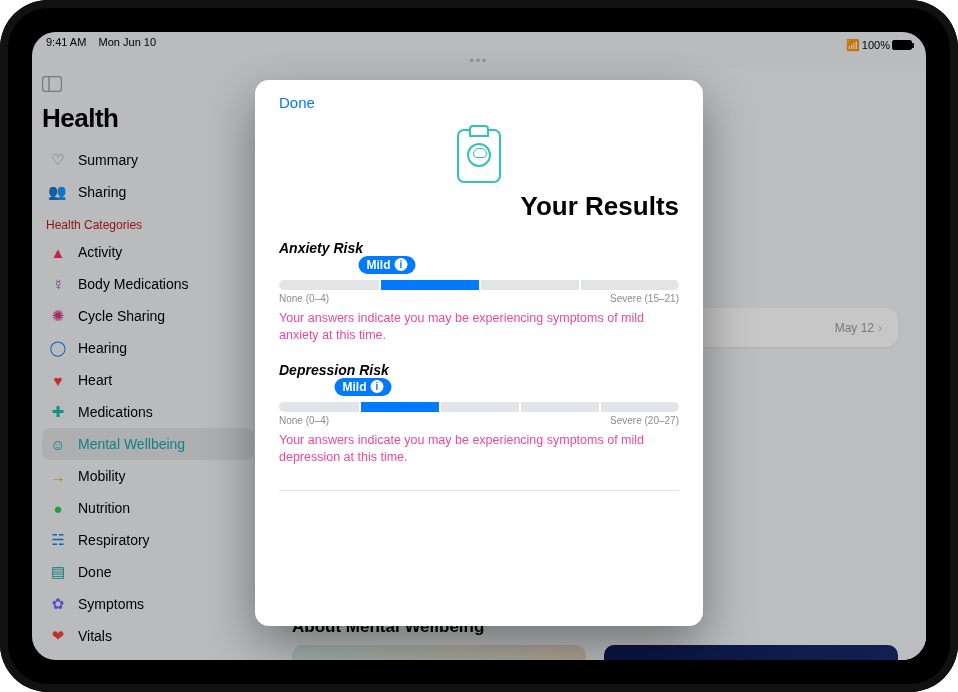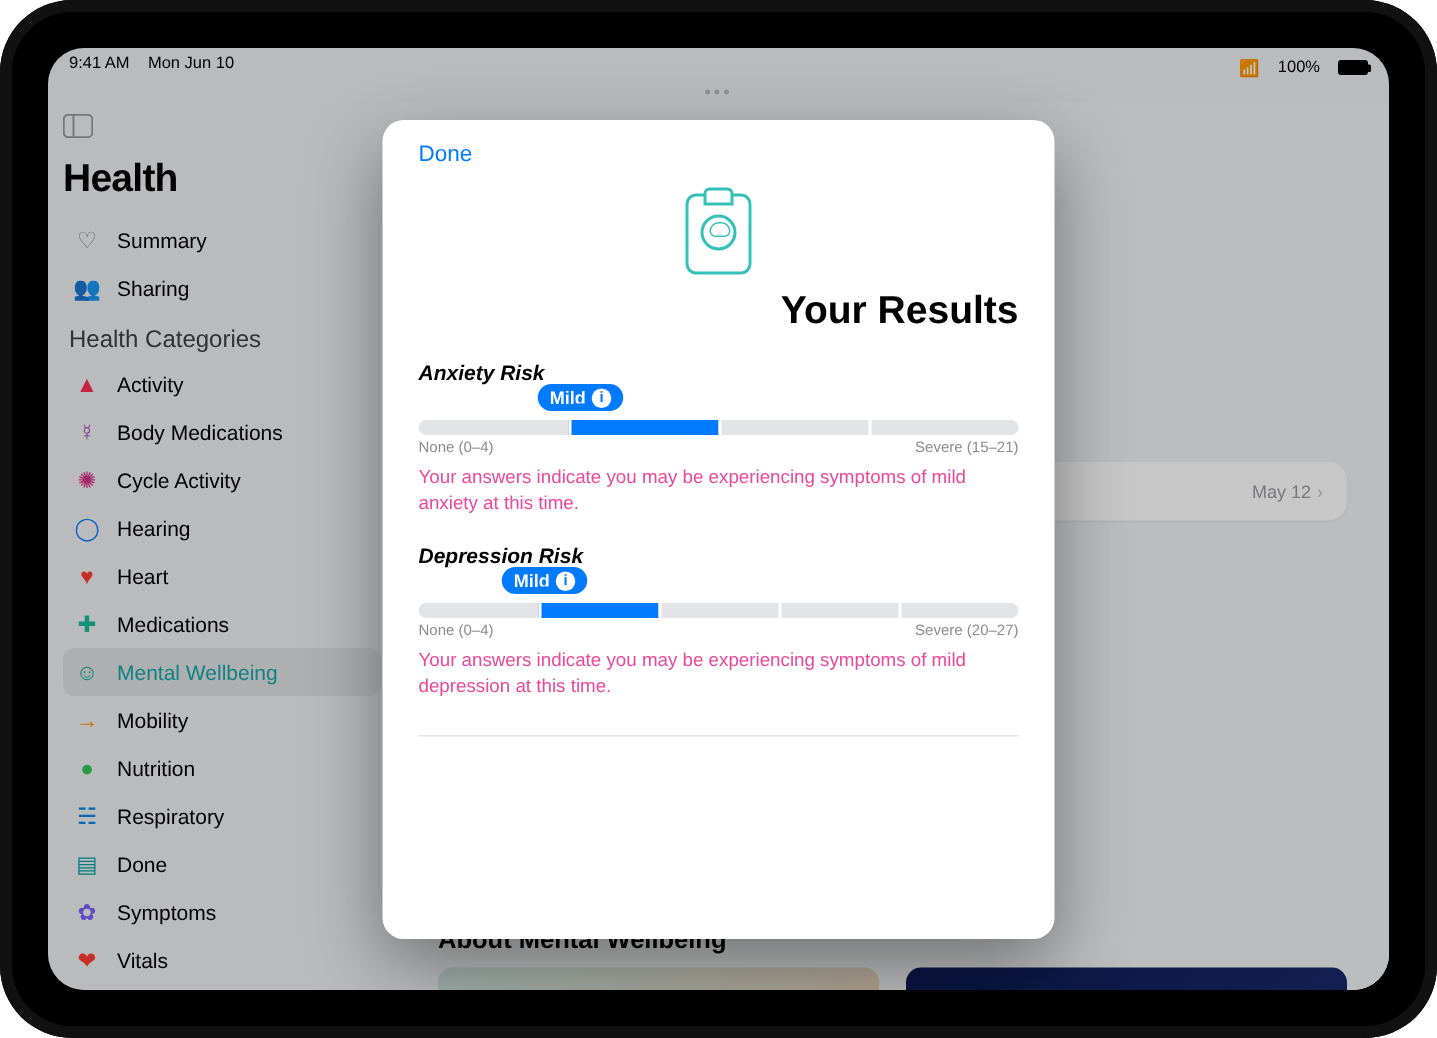--- a/index.html
+++ b/index.html
@@ -17,31 +17,31 @@
   .dimmer {
     position: absolute; inset: 0; background: rgba(0,0,0,0.22); z-index: 10;
     pointer-events: none;
   }
 
   
   .statusbar {
     height: 22px; padding: 4px 14px 0 14px; display: flex; justify-content: space-between;
     font-size: 11px; color: #000;
   }
-  .statusbar .right { display: flex; align-items: center; gap: 12px; }
+  .statusbar .right { display: flex; align-items: center; gap: 2px; }
 
   
   .layout { display: flex; height: calc(100% - 22px); }
   .sidebar { width: 232px; padding: 8px 10px; }
   .sidebar .toggle { color:#999; font-size: 18px; margin-bottom: 6px;}
   .sidebar h1 { font-size: 26px; font-weight: 700; letter-spacing: -0.5px; margin-bottom: 10px; }
   .side-item { display:flex; align-items:center; gap:10px; padding:6px 6px; font-size:14px; color:#000; border-radius:8px;}
   .side-item .icon { width:20px; height:20px; display:flex; align-items:center; justify-content:center; font-size:15px;}
   .side-item.selected { background:#dfe0e3; color:#17a7a7; }
-  .section-title { font-size:16px; color:#404040; margin:10px 4px 4px 4px; }
+  .section-title { font-size:12px; color:#b91c1c; margin:10px 4px 4px 4px; }
 
   
   .main { flex:1; background:#f1f2f4; position:relative; }
   .main-content { padding: 14px 28px; }
   .card-behind {
     background:#fff; border-radius:12px; padding:12px 16px; margin-top:226px;
     display:flex; justify-content:space-between; align-items:center;
     box-shadow:0 1px 2px rgba(0,0,0,0.06);
   }
   .card-behind .label { color:#17a7a7; font-size:13px;}
@@ -74,21 +74,21 @@
     margin:12px auto 0 auto; position:relative;
   }
   .clipboard .brain {
     position:absolute; top:3px; left:4px; width:14px; height:10px;
     border:1.5px solid #33c1b8; border-radius:6px 6px 4px 4px;
   }
   .modal h2 { font-size:26px; font-weight:700; margin-top:6px;text-align:right;}
   .metric { margin-top:18px; }
   .metric-title { font-size:14px; font-weight:700;font-style:italic; }
   .badge {
-    display:inline-flex; align-items:flex-end; gap:4px;
+    display:inline-flex; align-items:flex-start; gap:4px;
     background:#007aff; color:#fff; font-size:12px; font-weight:600;
     padding:2px 8px; border-radius:999px; position:relative; margin-bottom:2px;
   }
   .badge .info { background:#fff; color:#007aff; width:13px; height:13px; border-radius:50%; font-size:10px; font-weight:800; display:inline-flex; align-items:center; justify-content:center;}
   .badge-wrap { position:relative; height:24px; }
   .badge-wrap .badge { position:absolute; transform:translateX(-50%);}
   .badge::after {
     content:""; position:absolute; left:50%; transform:translateX(-50%); bottom:-5px;
     border:5px solid transparent; border-top-color:#007aff;
   }
@@ -157,21 +157,21 @@
             <div class="side-item">
               <span class="icon" style="color: rgb(255, 45, 85);">▲</span>
               <span>Activity</span>
             </div>
             <div class="side-item">
               <span class="icon" style="color: rgb(142, 68, 173);">☿</span>
               <span>Body Medications</span>
             </div>
             <div class="side-item">
               <span class="icon" style="color: rgb(214, 51, 132);">✺</span>
-              <span>Cycle Activity</span>
+              <span>Cycle Sharing</span>
             </div>
             <div class="side-item">
               <span class="icon" style="color: rgb(14, 124, 255);">◯</span>
               <span>Hearing</span>
             </div>
             <div class="side-item">
               <span class="icon" style="color: rgb(255, 59, 48);">♥</span>
               <span>Heart</span>
             </div>
             <div class="side-item">

